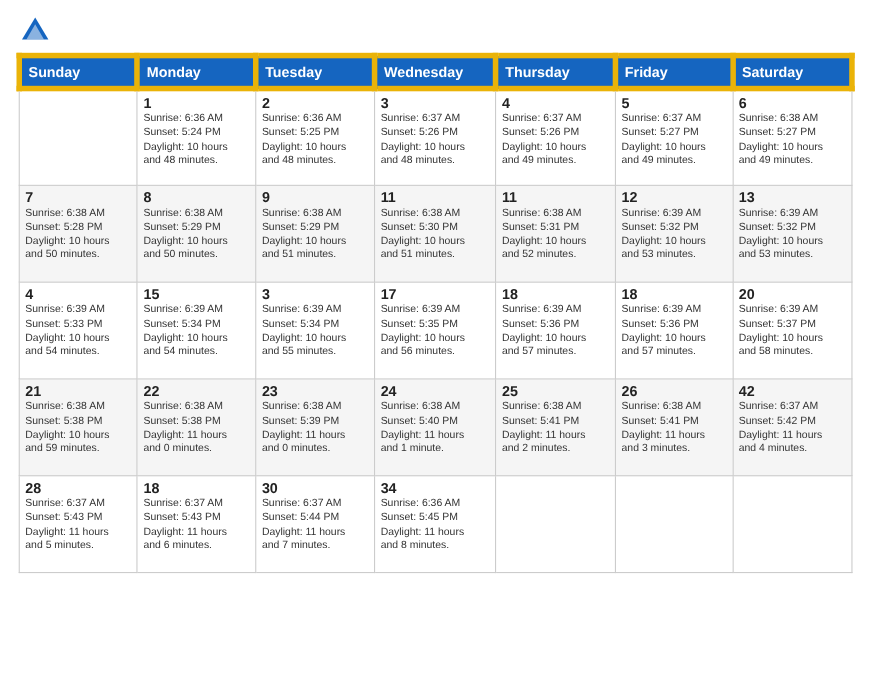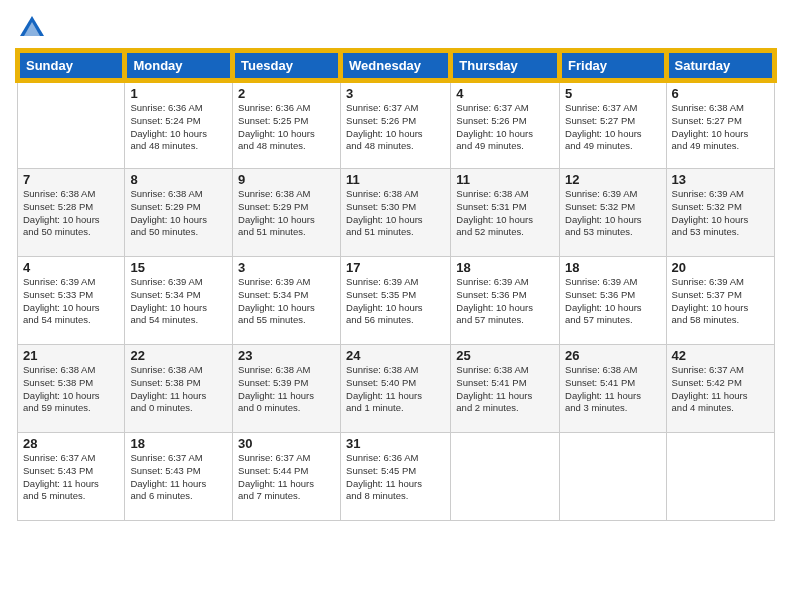--- a/index.html
+++ b/index.html
@@ -342,21 +342,21 @@
 and 6 minutes.</div>
           </td>
           <td>
             <span class="day-num">30</span>
             <div class="day-info" style="white-space: pre-line;">Sunrise: 6:37 AM
 Sunset: 5:44 PM
 Daylight: 11 hours
 and 7 minutes.</div>
           </td>
           <td>
-            <span class="day-num">31</span>
+            <span class="day-num">34</span>
             <div class="day-info" style="white-space: pre-line;">Sunrise: 6:36 AM
 Sunset: 5:45 PM
 Daylight: 11 hours
 and 8 minutes.</div>
           </td>
           <td class="empty-cell"></td>
           <td class="empty-cell"></td>
           <td class="empty-cell"></td>
         </tr>
       </tbody>

